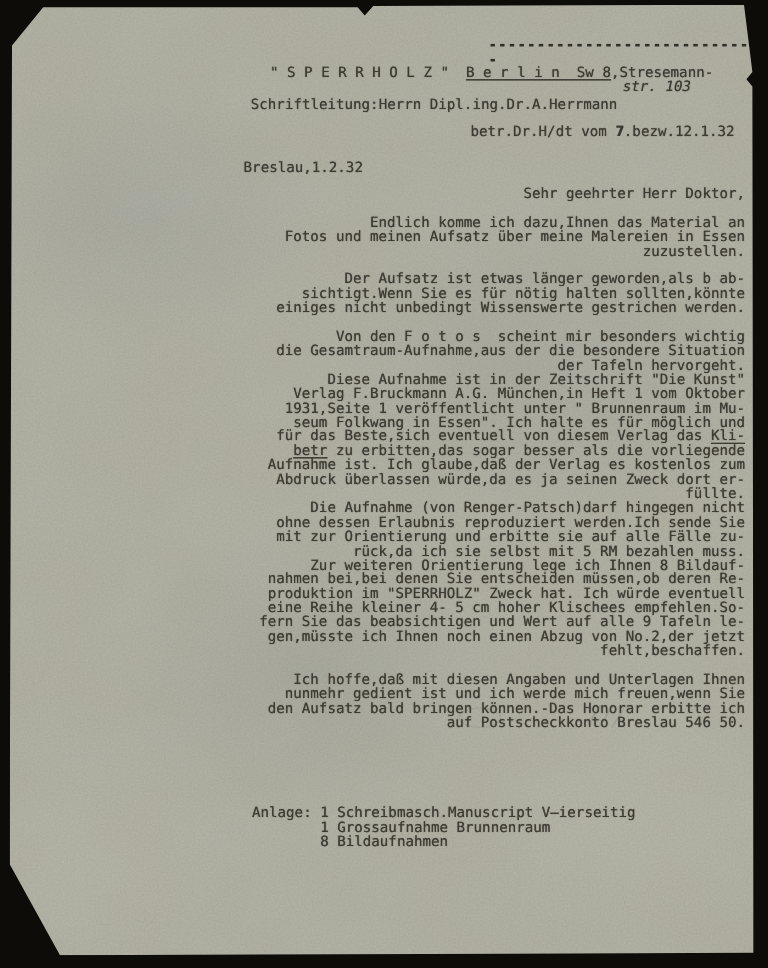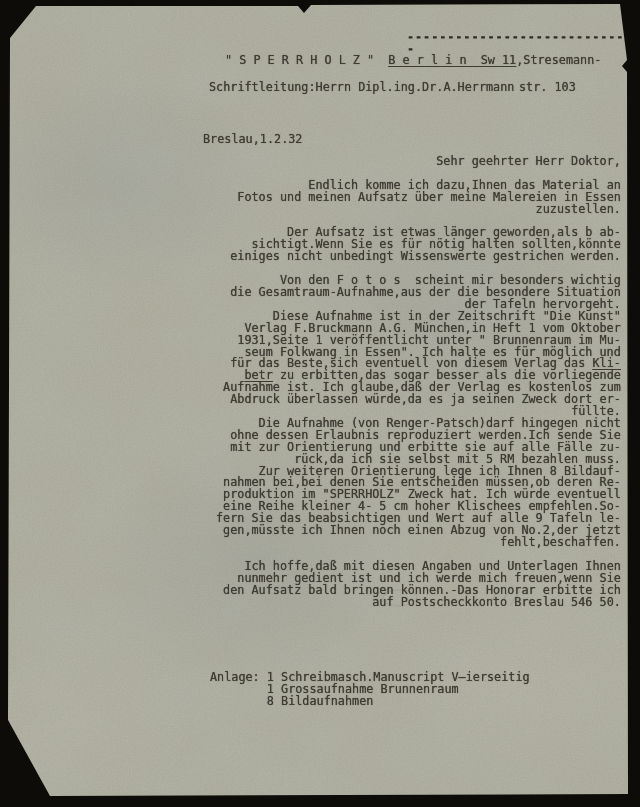--- a/index.html
+++ b/index.html
@@ -66,26 +66,27 @@
   <svg class="grain" width="622" height="794">
     <filter id="gr">
       <feTurbulence type="fractalNoise" baseFrequency="0.65" numOctaves="3" seed="7"></feTurbulence>
       <feColorMatrix type="matrix" values="0 0 0 0 0.25  0 0 0 0 0.26  0 0 0 0 0.24  0 0 0 0.3 0"></feColorMatrix>
     </filter>
     <rect width="622" height="794" filter="url(#gr)"></rect>
   </svg>
 
   <div class="dashes">----------------------------</div>
 
-  <div class="line" style="left:217px;top:51px;"><span>" S P E R R H O L Z "  </span><span class="ul">B e r l i n  Sw 11</span><span>,Stresemann-</span></div>
+  <div class="line" style="left:217px;top:51px;"><span>" S P E R R H O L Z "  </span><span class="ul">B e r l i n  Sw 8</span><span>,Stresemann-</span></div>
 
-  <div class="line" style="left:511px;top:78px;">str. 103</div>
+  <div class="line" style="left:511px;top:63px;font-style:italic;">str. 103</div>
 
   <div class="line" style="left:201px;top:78px;">Schriftleitung:Herrn Dipl.ing.Dr.A.Herrmann</div>
 
+  <div class="line" style="left:384px;top:100px;"><span>betr.Dr.H/dt vom </span><span class="bold7">7</span><span>.bezw.12.1.32</span></div>
 
   <div class="line" style="left:195px;top:114px;margin-top:16px;">Breslau,1.2.32</div>
 
   <div class="pre" style="left:208px;top:152px;text-align:right;"><span>Sehr geehrter Herr Doktor,
 
     Endlich komme ich dazu,Ihnen das Material an
 Fotos und meinen Aufsatz über meine Malereien in Essen
 zuzustellen.
 
     Der Aufsatz ist etwas länger geworden,als b ab-

